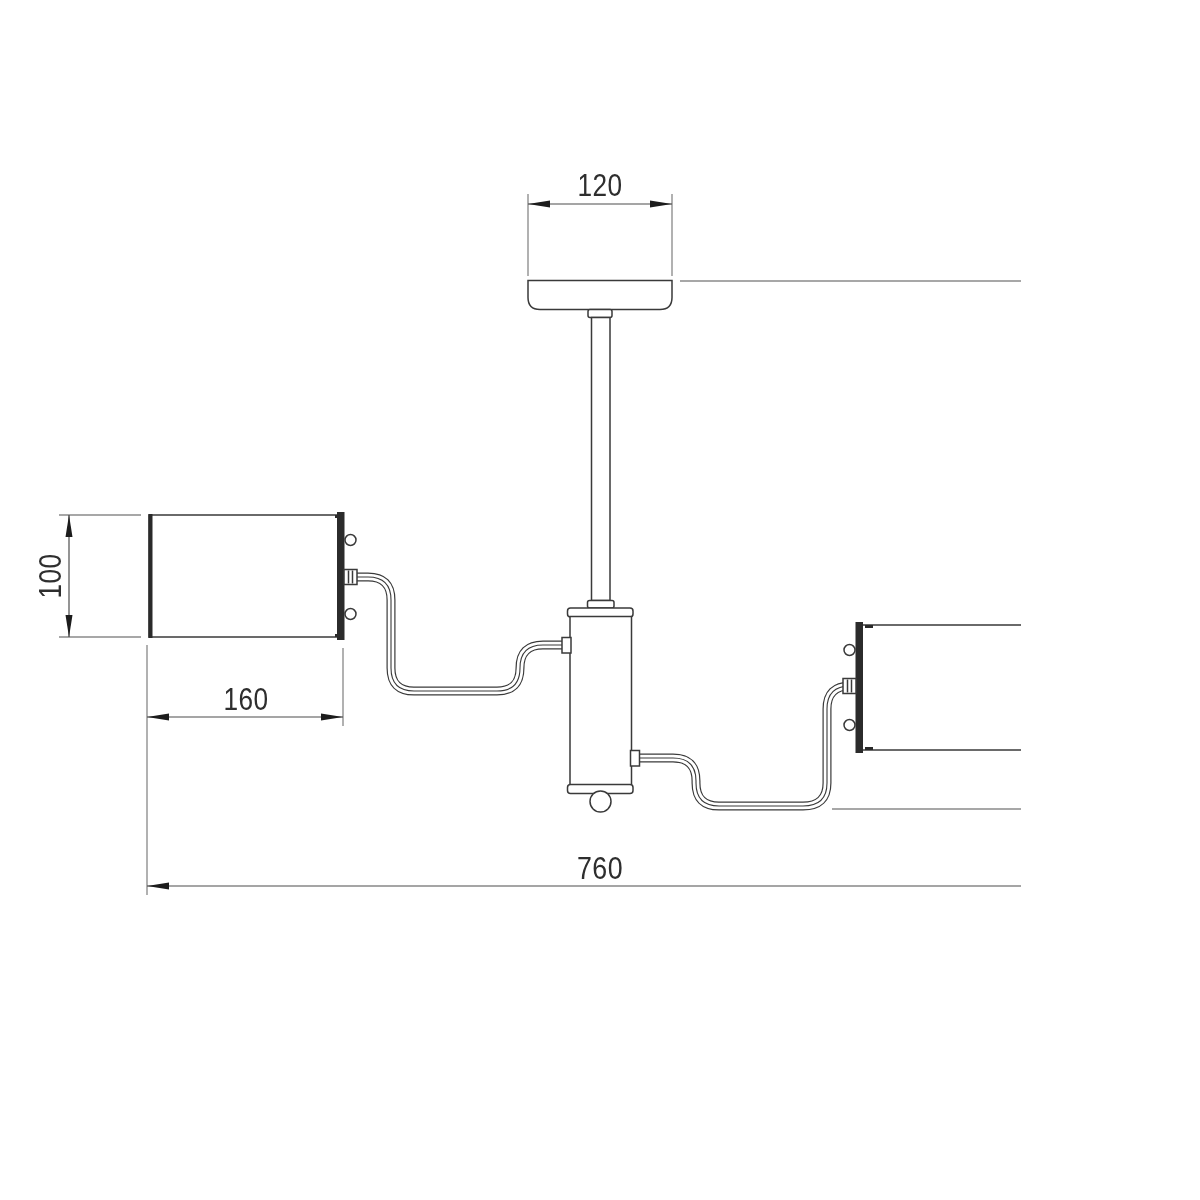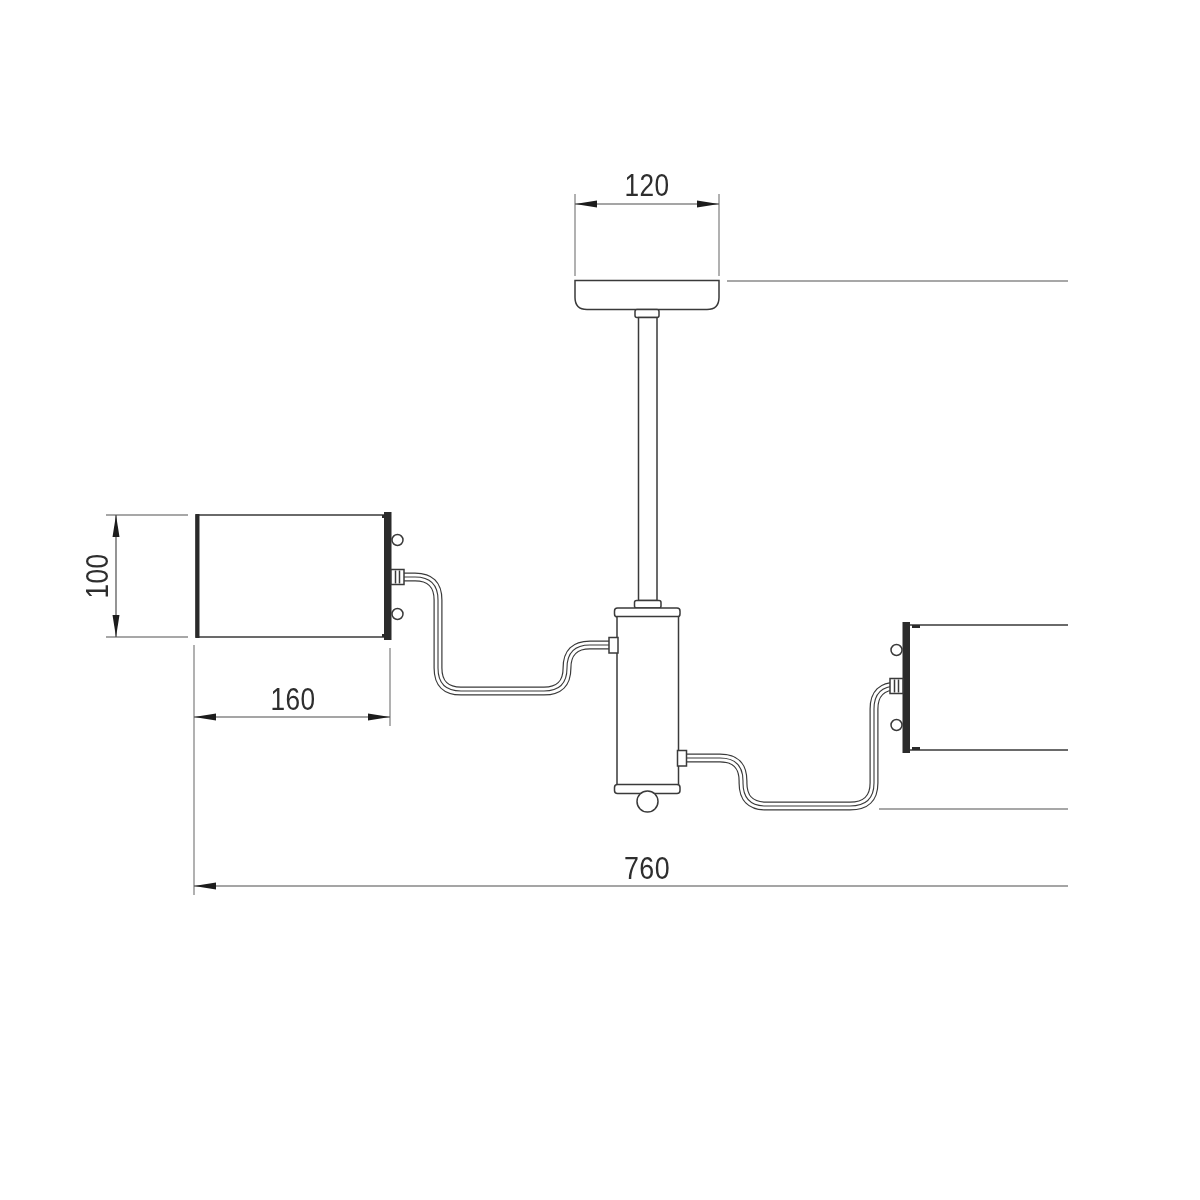--- a/index.html
+++ b/index.html
@@ -7,21 +7,20 @@
     padding: 0;
     background: #ffffff;
     font-family: "Liberation Sans", sans-serif;
   }
   .canvas {
     position: relative;
     width: 1021px;
     height: 1200px;
     background: #ffffff;
     overflow: hidden;
-    margin-left: 47px;
   }
   svg { display: block; }
 
   
   .oline  { stroke: #3a3a3a; stroke-width: 1.5; fill: #ffffff; }
   .oline-nf { stroke: #3a3a3a; stroke-width: 1.5; fill: none; }
   .othick { stroke: #2a2a2a; stroke-width: 4; fill: none; }
   .plate  { fill: #2b2b2b; stroke: none; }
   .ctick  { stroke: #2a2a2a; stroke-width: 3; fill: none; }
 

